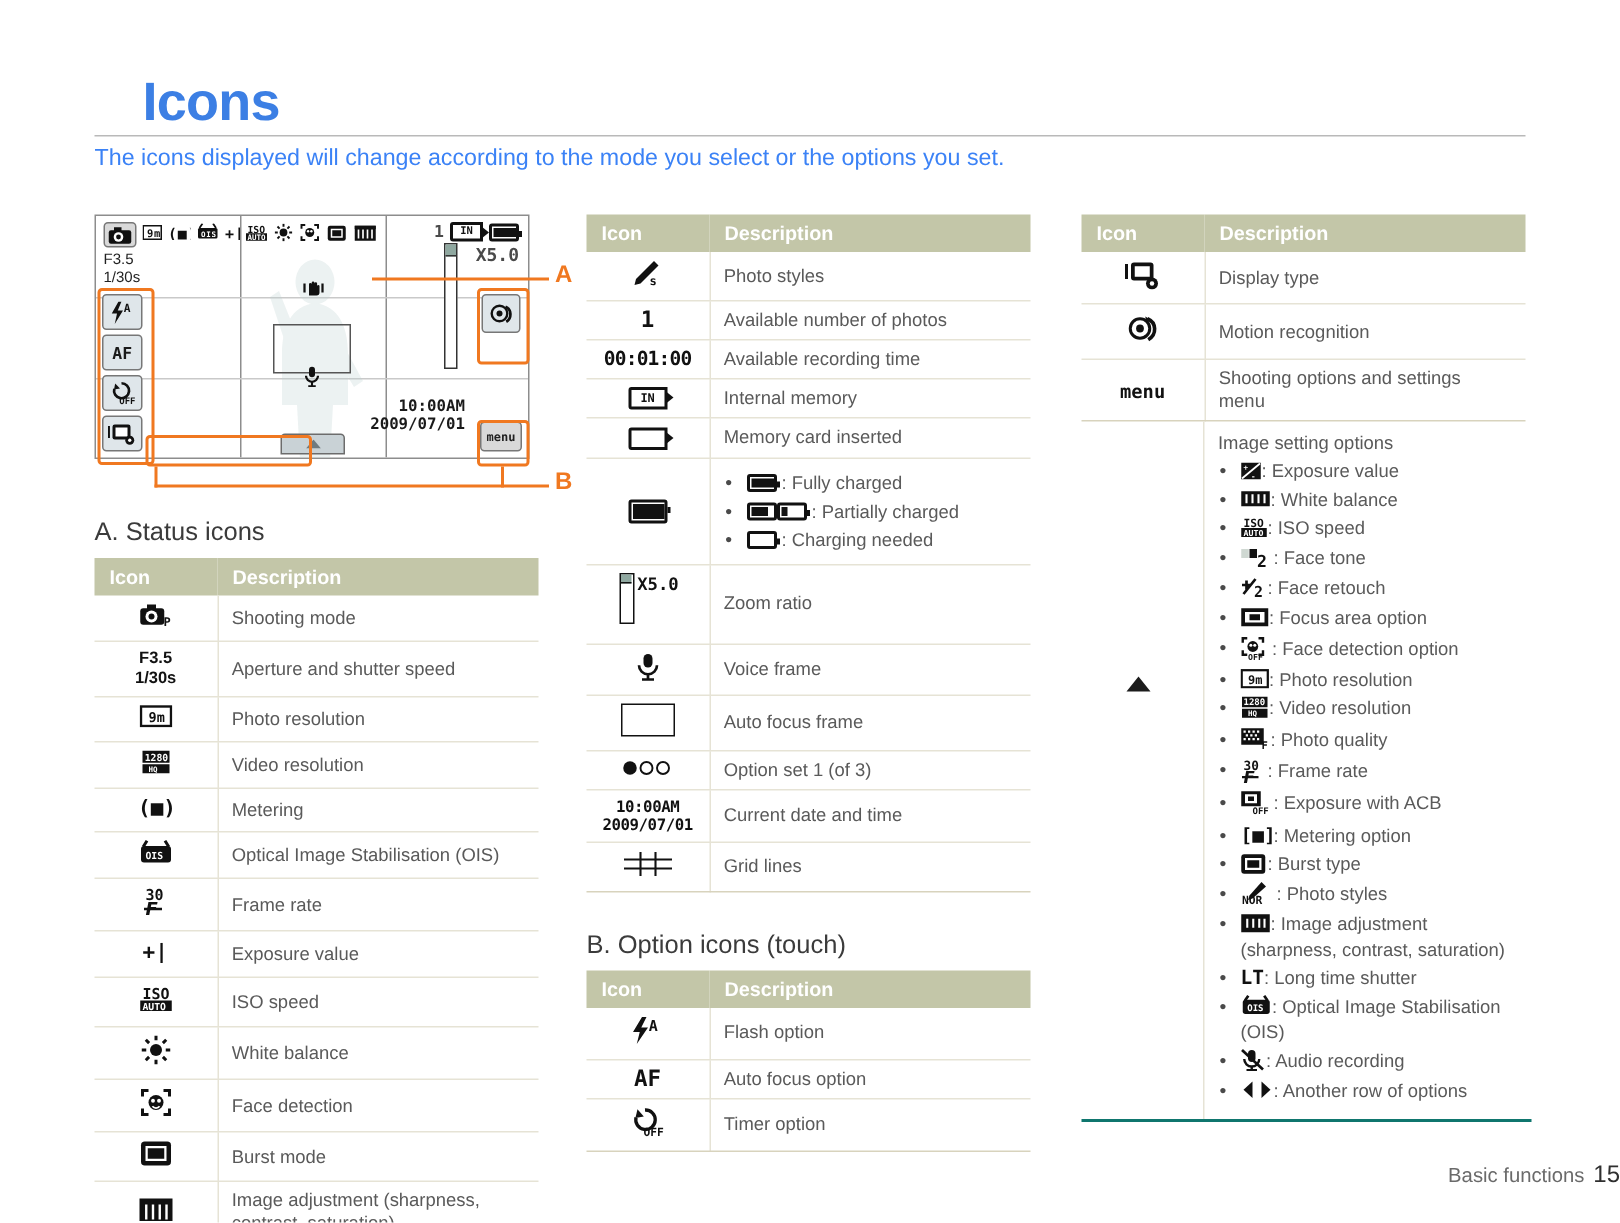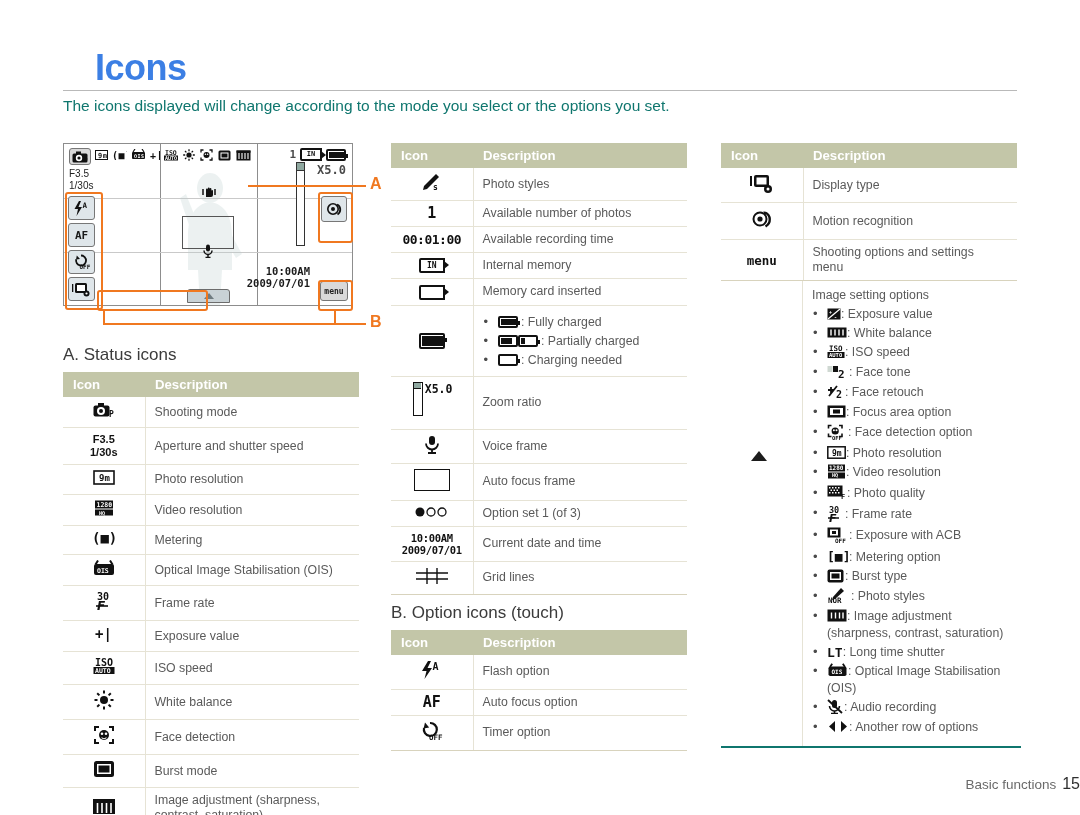--- a/index.html
+++ b/index.html
@@ -32,21 +32,21 @@
     position: absolute;
     left: 63px; top: 90px;
     width: 954px; height: 1px;
     background: #b9b9b9;
   }
   .intro {
     position: absolute;
     left: 63px; top: 96px;
     width: 960px;
     font-size: 15.5px;
-    color: #0f766e;
+    color: #3b82f6;
     line-height: 20px;
   }
 
   
   .col-left   { position: absolute; left: 63px;  top: 143px; width: 300px; }
   .col-mid    { position: absolute; left: 391px; top: 143px; width: 300px; }
   .col-right  { position: absolute; left: 721px; top: 143px; width: 300px; }
 
   
   .lcd {
@@ -681,21 +681,21 @@
                 <g stroke="#111" stroke-width="1.4">
                   <path d="M1 6h32M1 12h32M12 1v16M22 1v16"></path>
                 </g>
               </svg>
           </td>
           <td>Grid lines</td>
         </tr>
       </tbody>
     </table>
 
-    <div class="sec-head" style="margin-top:8px">B. Option icons (touch)</div>
+    <div class="sec-head" style="margin-top:25px">B. Option icons (touch)</div>
     <table class="icontbl">
       <thead>
         <tr>
           <th class="c-icon">Icon</th>
           <th>Description</th>
         </tr>
       </thead>
       <tbody>
         <tr>
           <td class="c-icon">

